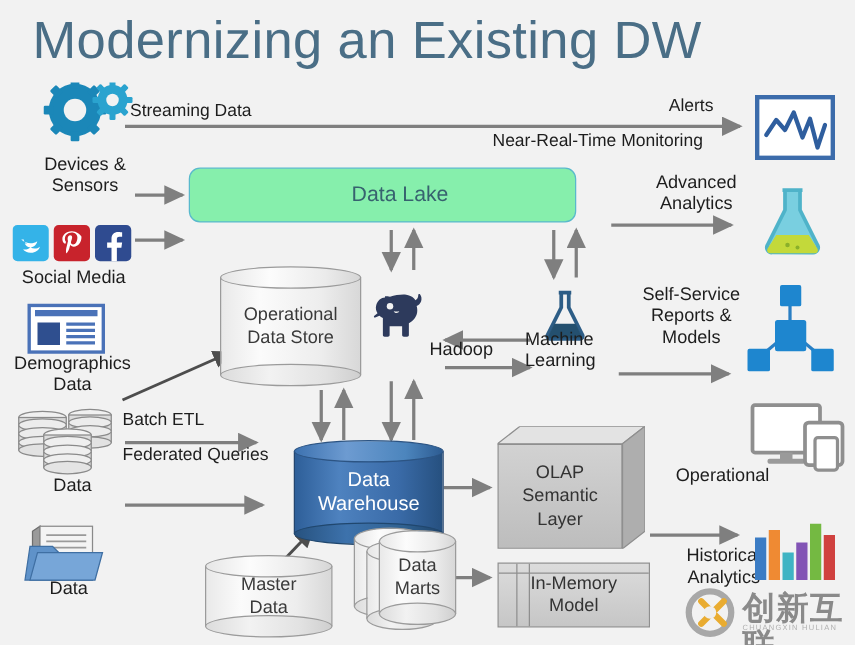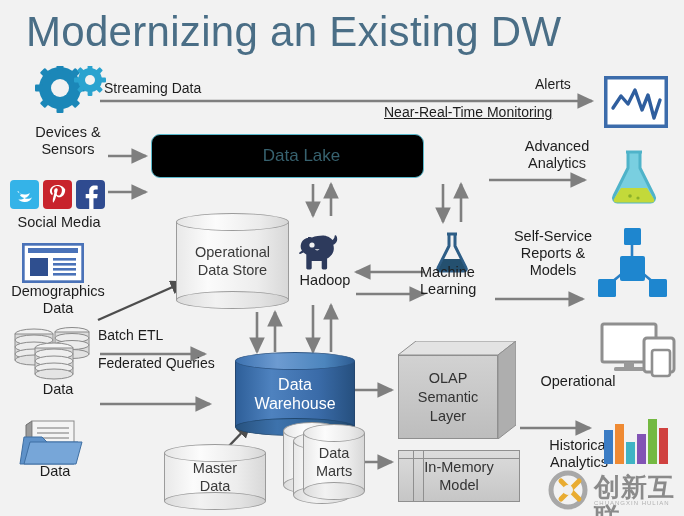--- a/index.html
+++ b/index.html
@@ -23,22 +23,22 @@
     font-weight:400;
     white-space:nowrap;
   }
 
   
   .lbl{font-size:14.5px;line-height:17px;text-align:center;color:#1d1d1d;}
   .flow{font-size:14px;line-height:17px;color:#1d1d1d;}
 
   
   #datalake{
-    left:151px;top:134px;width:273px;height:44px;
-    background:#000000;
+    left:151px;top:134px;width:310px;height:44px;
+    background:#86efac;
     border:1.6px solid #59b9cc;
     border-radius:9px;
     box-sizing:border-box;
     display:flex;align-items:center;justify-content:center;
     color:#37626f;font-size:17px;padding-left:28px;
   }
 
   
   .cyl{position:absolute;}
   .cyl .body{
@@ -313,21 +313,21 @@
 
   <div class="abs" style="left:296px;top:224px;width:58px;height:48px;">
     <svg width="58" height="48" viewBox="0 0 58 48">
       <g fill="#2d3a5c">
         <path d="M12 14c-3 0-6 2.5-7 6-0.8 2.8 0 5 1 6.5l-2.5 2c-0.8.7-.2 1.8.7 1.4l3.3-1.3c.8.8 1.8 1.4 2.8 1.8V44c0 .8.6 1.4 1.4 1.4h2.6c.8 0 1.4-.6 1.4-1.4v-7h10v7c0 .8.6 1.4 1.4 1.4h2.6c.8 0 1.4-.6 1.4-1.4v-9.4c3.5-1.8 6-5 6.6-8.6.3-1.8.1-3.6-.4-5.2 1.6-.6 3-2 3.6-3.8.6-2 .3-4-.8-5.4-.5-.6-1.5-.3-1.5.5 0 1.7-.8 3.2-2.2 4-1.3-2-3.4-3.4-5.8-3.9C28 11 21 11.8 16 13.4c-1.2-.3-2.6-.4-4-.4z"></path>
         <circle cx="16" cy="21" r="2.6" fill="#f2f2f2"></circle>
         <path d="M19 25c1.6.3 3 .3 4.4 0-.6 1.8-3.8 1.9-4.4 0z" fill="#f2f2f2"></path>
       </g>
     </svg>
   </div>
-  <div class="abs lbl" style="left:288px;top:272px;width:74px;">Hadoop</div>
+  <div class="abs lbl" style="left:288px;top:272px;width:74px;padding-left:44px;">Hadoop</div>
 
   <div class="abs" style="left:430px;top:230px;width:44px;height:44px;">
     <svg width="44" height="44" viewBox="0 0 44 44">
       <g fill="none" stroke="#2d5d86" stroke-width="3" stroke-linejoin="round">
         <path d="M17 4 h10 M19 4 v12 L8 38 a2 2 0 0 0 1.8 3 h24.4 a2 2 0 0 0 1.8 -3 L25 16 V4"></path>
       </g>
       <path d="M13.5 29 h17 L35 38.2 a1.6 1.6 0 0 1 -1.5 2.4 h-23 a1.6 1.6 0 0 1 -1.5 -2.4 z" fill="#24506f"></path>
     </svg>
   </div>
   <div class="abs lbl" style="left:420px;top:264px;width:110px;text-align:left;">
@@ -392,21 +392,21 @@
 
   <div class="abs" id="inmem">
     <div class="bar"></div>
       <div class="slot"></div>
       <div class="slot2"></div>
     <div>In-Memory</div>
     <div>Model</div>
   </div>
 
   <div class="abs flow" style="left:535px;top:76px;">Alerts</div>
-  <div class="abs flow" style="left:384px;top:104px;text-decoration:underline;">Near-Real-Time Monitoring</div>
+  <div class="abs flow" style="left:394px;top:104px;">Near-Real-Time Monitoring</div>
   <div class="abs" style="left:604px;top:76px;width:64px;height:52px;">
     <svg width="64" height="52" viewBox="0 0 64 52">
       <rect x="1.5" y="1.5" width="61" height="49" fill="#fff" stroke="#3c6cab" stroke-width="4"></rect>
       <polyline points="9,32 17,20 24,28 31,14 38,34 44,19 50,42 56,24" fill="none" stroke="#2f5e9e" stroke-width="3.4" stroke-linejoin="round" stroke-linecap="round"></polyline>
     </svg>
   </div>
 
   <div class="abs lbl" style="left:492px;top:138px;width:130px;">
     <div>Advanced</div>
     <div>Analytics</div>

